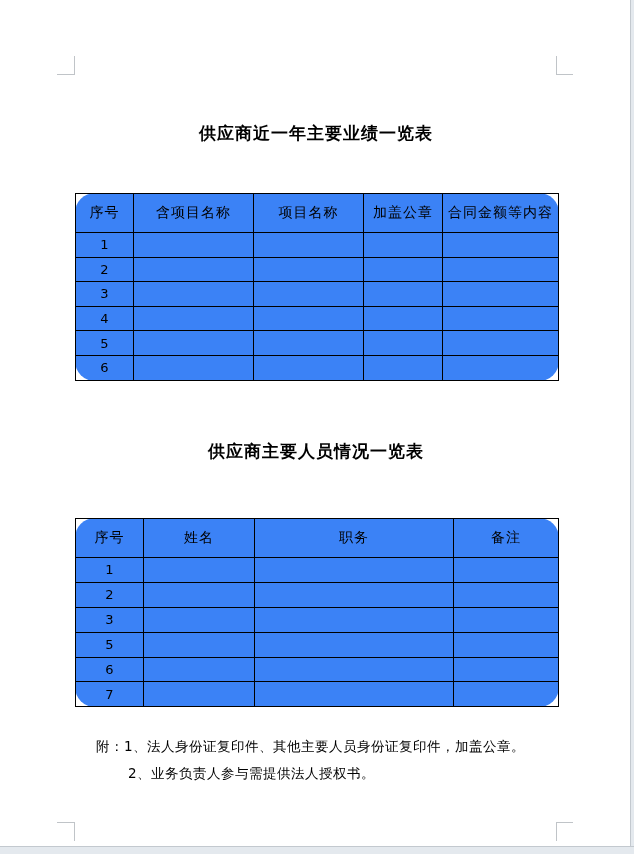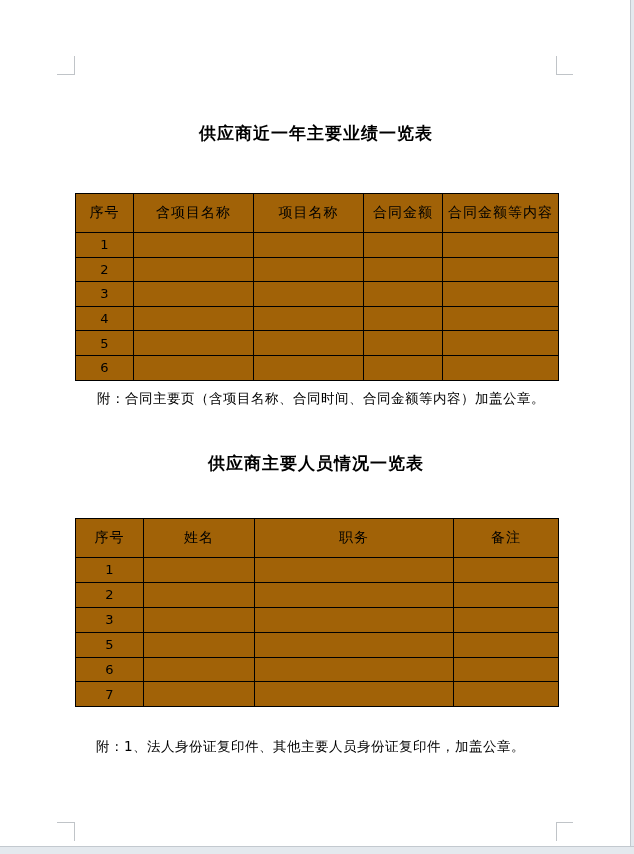--- a/index.html
+++ b/index.html
@@ -25,26 +25,27 @@
   .crop-tr { left: 556px; top: 56px;  width: 17px; border-left: 1px solid #c0c4c8; border-bottom: 1px solid #c0c4c8; }
   .crop-bl { left: 57px;  top: 822px; border-right: 1px solid #c0c4c8; border-top: 1px solid #c0c4c8; }
   .crop-br { left: 556px; top: 822px; width: 17px; border-left: 1px solid #c0c4c8; border-top: 1px solid #c0c4c8; }
 
   .doc-title {
     position: absolute; left: 75px; width: 482px;
     text-align: center; font-size: 17px; font-weight: bold;
     letter-spacing: 1px;
   }
   #title1 { top: 122px; }
-  #title2 { top: 452px; font-family: Liberation Mono, monospace; }
+  #title2 { top: 440px; font-family: Liberation Mono, monospace; }
 
   table {
     position: absolute; left: 75px;
     border-collapse: collapse; table-layout: fixed;
-    background: #a16207;
+    background: #3b82f6;
+    border-radius: 20px;
   }
   #table1 { top: 193px; width: 483px; }
   #table2 { top: 518px; width: 483px; }
   th, td { border: 1px solid #000; text-align: center; vertical-align: middle; }
   th { height: 39px; font-size: 14px; font-weight: normal; letter-spacing: 1px; }
   #table1 td { height: 24.6px; }
   #table2 td { height: 24.9px; }
   td.num { font-size: 13px; }
 
   .note {
@@ -73,21 +74,21 @@
         <col style="width:120px">
         <col style="width:110px">
       <col style="width:79px">
         <col style="width:116px">
     </colgroup>
     <thead>
       <tr>
         <th>序号</th>
         <th>含项目名称</th>
         <th>项目名称</th>
-        <th>合同金额</th>
+        <th>加盖公章</th>
         <th>合同金额等内容</th>
       </tr>
     </thead>
     <tbody>
         <tr>
           <td class="num">1</td>
           <td></td>
           <td></td>
           <td></td>
           <td></td>
@@ -123,21 +124,20 @@
         <tr>
           <td class="num">6</td>
           <td></td>
           <td></td>
           <td></td>
           <td></td>
         </tr>
       </tbody>
   </table>
 
-  <p id="note1" class="note">附：合同主要页（含项目名称、合同时间、合同金额等内容）加盖公章。</p>
 
   <div id="title2" class="doc-title">供应商主要人员情况一览表</div>
 
   <table id="table2">
     <colgroup>
       <col style="width:68px">
         <col style="width:111px">
         <col style="width:199px">
         <col style="width:105px">
     </colgroup>
@@ -183,17 +183,18 @@
         <tr>
           <td class="num">7</td>
           <td></td>
           <td></td>
           <td></td>
         </tr>
       </tbody>
   </table>
 
   <p id="note2a" class="note">附：1、法人身份证复印件、其他主要人员身份证复印件，加盖公章。</p>
+  <p id="note2b" class="note">2、业务负责人参与需提供法人授权书。</p>
 
 </div>
 
 <div class="edge-right"></div>
 <div class="edge-bottom"></div>
 
 </body></html>

